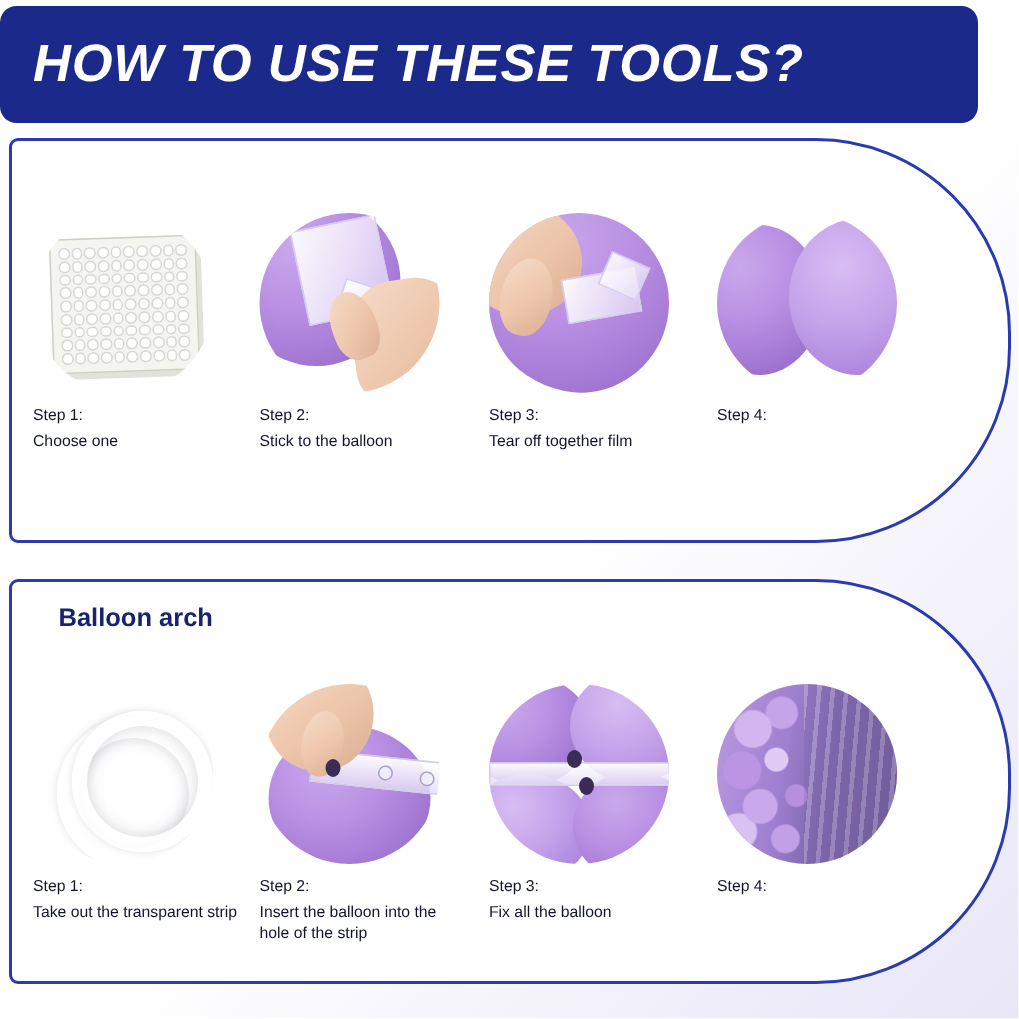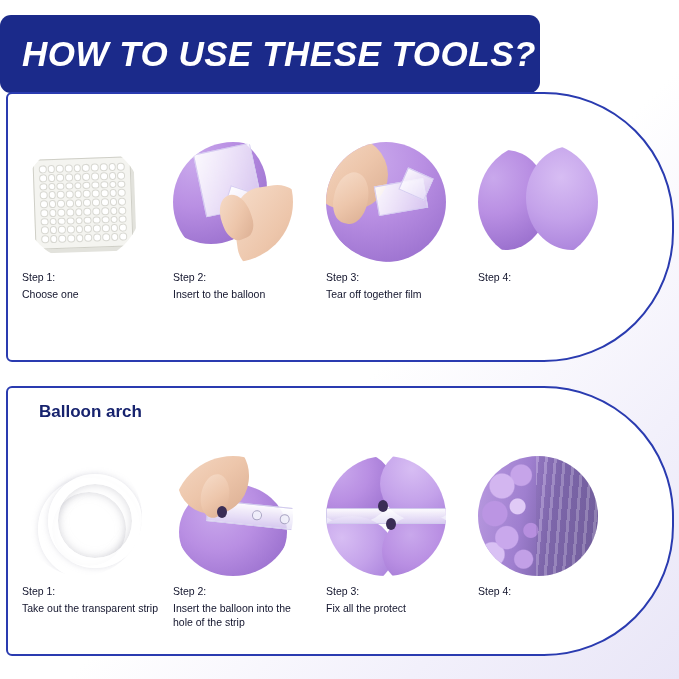--- a/index.html
+++ b/index.html
@@ -9,21 +9,21 @@
     background:#ffffff;
     overflow:hidden;
     position:relative;
   }
   .page{
     position:absolute;inset:0;
     background:linear-gradient(135deg,#ffffff 0%,#ffffff 55%,#f2f0fb 80%,#e9e6f7 100%);
   }
   
   .header{
-    position:absolute;left:0;top:15px;width:540px;height:78px;
+    position:absolute;left:0;top:4px;width:652px;height:78px;
     background:#1b2a8a;
     border-bottom-right-radius:42px;
     display:flex;align-items:center;border-radius:11px;
   }
   .header-title{
     color:#ffffff;
     font-size:35px;
     font-weight:bold;
     font-style:italic;
     letter-spacing:0.5px;
@@ -261,21 +261,21 @@
 
     <div class="step" style="left:165px;top:48px;">
       <div class="circle">
         <div class="balloon b-main" style="left:-18px;top:-10px;width:112px;height:112px;"></div>
         <div class="film" style="left:26px;top:6px;width:56px;height:62px;transform:rotate(-12deg);"></div>
         <div class="film" style="left:52px;top:48px;width:34px;height:30px;transform:rotate(18deg);"></div>
         <div class="hand" style="left:62px;top:44px;width:74px;height:82px;transform:rotate(-8deg);"></div>
         <div class="hand" style="left:48px;top:52px;width:30px;height:46px;border-radius:50% 50% 40% 40%;transform:rotate(-20deg);"></div>
       </div>
       <div class="step-label">Step 2:</div>
-      <div class="step-desc">Insert to the balloon</div>
+      <div class="step-desc">Stick to the balloon</div>
     </div>
 
     <div class="step" style="left:318px;top:48px;">
       <div class="circle">
         <div class="balloon b-main" style="left:-6px;top:-20px;width:140px;height:140px;"></div>
         <div class="hand" style="left:-16px;top:-6px;width:78px;height:74px;border-radius:45% 55% 50% 50%;"></div>
         <div class="hand" style="left:8px;top:30px;width:34px;height:52px;border-radius:50% 50% 45% 45%;transform:rotate(12deg);"></div>
         <div class="film" style="left:50px;top:40px;width:48px;height:28px;transform:rotate(-10deg);"></div>
         <div class="film" style="left:76px;top:30px;width:26px;height:22px;transform:rotate(24deg);"></div>
       </div>
@@ -324,21 +324,21 @@
       <div class="circle">
         <div class="balloon b-main" style="left:-18px;top:-6px;width:86px;height:74px;"></div>
         <div class="balloon b-light" style="left:54px;top:-10px;width:84px;height:76px;"></div>
         <div class="balloon b-light" style="left:-16px;top:60px;width:84px;height:72px;"></div>
         <div class="balloon b-main" style="left:56px;top:58px;width:82px;height:74px;"></div>
         <div class="clear-strip" style="left:0px;top:52px;width:124px;height:14px;"></div>
         <div class="knot" style="left:52px;top:44px;"></div>
         <div class="knot" style="left:60px;top:62px;"></div>
       </div>
       <div class="step-label">Step 3:</div>
-      <div class="step-desc">Fix all the protect</div>
+      <div class="step-desc">Fix all the balloon</div>
     </div>
 
     <div class="step" style="left:470px;top:68px;width:180px;">
       <div class="circle">
         <div class="collage">
           <div class="drape"></div>
         </div>
       </div>
       <div class="step-label">Step 4:</div>
     </div>

